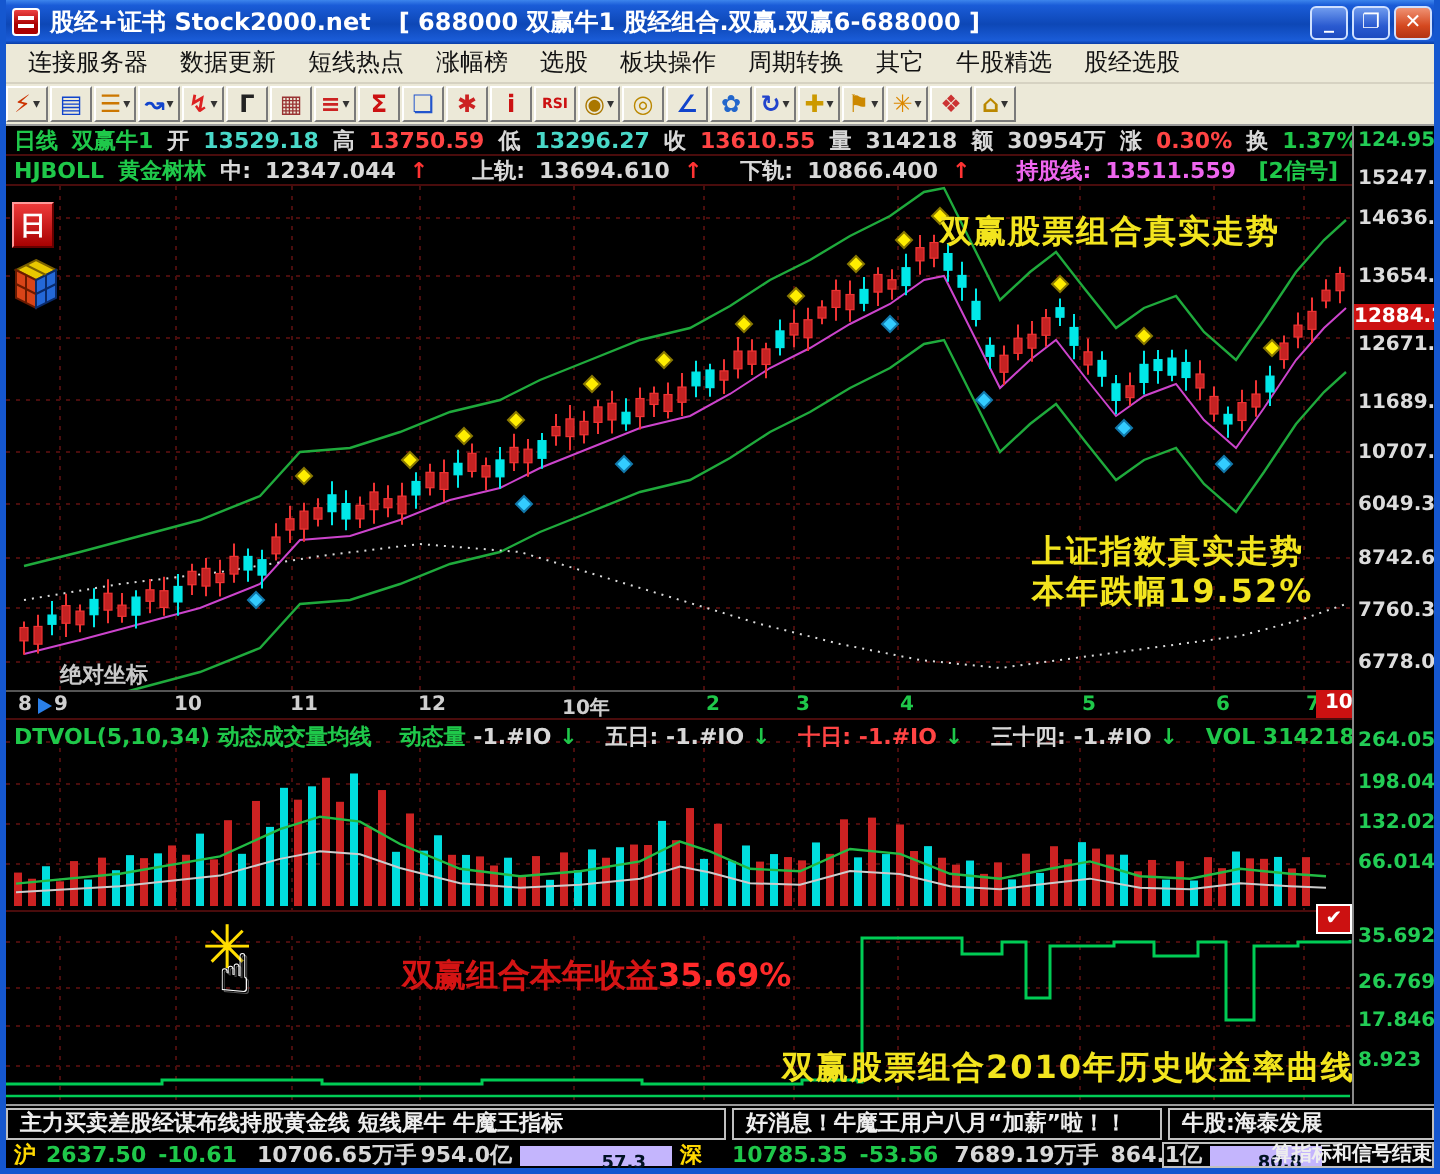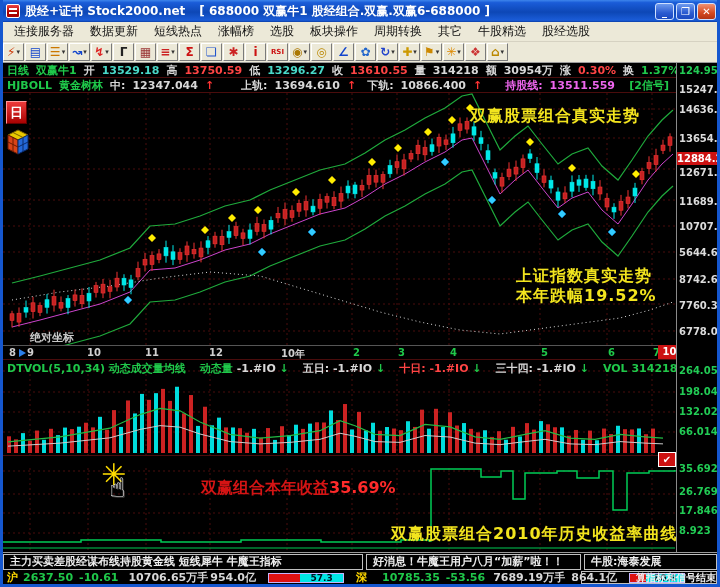--- a/index.html
+++ b/index.html
@@ -66,21 +66,21 @@
   .handptr{position:absolute;color:#ffffff;font-size:27px;line-height:1;text-shadow:1px 1px 0 #555}
   .annred1{position:absolute;font-size:16px;font-weight:bold;white-space:nowrap}
   .annred1 .a{color:#d41414}.annred1 .b{color:#ff2a2a}
   .annred2{position:absolute;color:#d41414;font-size:15px;font-weight:bold;white-space:nowrap}
   
   .ticker{position:absolute;left:0;top:552px;width:714px;height:19px;background:#000;border-top:1px solid #9a9a9a}
   .tbox{position:absolute;top:1px;height:16px;border:1px solid #c0c0c0;color:#eee;font-size:11px;font-weight:bold;
         line-height:14px;padding:0 6px;white-space:nowrap;overflow:hidden}
   .market{position:absolute;left:0;top:571px;width:714px;height:13px;background:#000;display:flex;align-items:center;
           font-size:11px;font-weight:bold;white-space:nowrap}
-  .bar{width:76px;height:10px;border:1px solid #c4b5fd;display:flex;margin:0 12px}
+  .bar{width:76px;height:10px;border:5px solid #c4b5fd;display:flex;margin:0 4px}
   .bar .rr{background:#dd1111;height:100%}
   .bar .cc{background:#00e5e5;height:100%;flex:1;color:#012;font-size:9px;font-weight:bold;text-align:center;line-height:9px}
   .statbox{position:absolute;left:578px;top:0;width:136px;height:13px;border:1px solid #c0c0c0;color:#eee;
            font-size:10px;font-weight:bold;text-align:right;line-height:11px}
   .botframe{position:absolute;left:-3px;top:584px;width:720px;height:3px;background:#1557cf}
 </style>
 </head>
 <body>
 
 <div class="window">
@@ -213,24 +213,24 @@
     <span class="g">1.37%</span>
     <span class="w" style="margin-left:auto">显示成分股</span>
   </div>
 
   <div class="info" style="top:78px">
     <span class="g">HJBOLL</span>
     <span class="g">黄金树林</span>
     <span class="w">中:</span>
     <span class="w">12347.044</span>
     <span class="ar">↑</span>
-    <span class="w" style="margin-left:20px">上轨:</span>
+    <span class="w" style="margin-left:15px">上轨:</span>
     <span class="w">13694.610</span>
     <span class="ar">↑</span>
-    <span class="w" style="margin-left:4px">下轨:</span>
+    <span class="w" style="margin-left:12px">下轨:</span>
     <span class="w">10866.400</span>
     <span class="ar">↑</span>
     <span class="m" style="margin-left:16px">持股线:</span>
     <span class="m">13511.559</span>
     <span class="g" style="margin-left:auto;margin-right:6px">[2信号]</span>
   </div>
 
   <div class="panel" style="top:93px;width:673px;height:252px">
     <svg id="mainChart" width="673" height="252" viewBox="0 0 673 252">
         <line x1="0" y1="16" x2="673" y2="16" stroke="#4a0d0d" stroke-width="1" stroke-dasharray="2,3"></line>
@@ -667,21 +667,21 @@
 
   <div class="scalecol">
     <div class="sl slg" style="top:2px">124.95%</div>
     <div class="sl" style="top:21px">15247.1</div>
     <div class="sl" style="top:41px">14636.4</div>
     <div class="sl" style="top:70px">13654.1</div>
     <div class="curbox" style="top:89px">12884.2</div>
     <div class="sl" style="top:104px">12671.8</div>
     <div class="sl" style="top:133px">11689.5</div>
     <div class="sl" style="top:158px">10707.2</div>
-    <div class="sl" style="top:184px">5644.6</div>
+    <div class="sl" style="top:184px">6049.3</div>
     <div class="sl" style="top:211px">8742.6</div>
     <div class="sl" style="top:237px">7760.3</div>
     <div class="sl" style="top:263px">6778.0</div>
     <div class="sl slg" style="top:302px">264.054</div>
     <div class="sl slg" style="top:323px">198.041</div>
     <div class="sl slg" style="top:343px">132.027</div>
     <div class="sl slg" style="top:363px">66.014</div>
     <div class="sl slg" style="top:400px">35.692</div>
     <div class="sl slg" style="top:423px">26.769</div>
     <div class="sl slg" style="top:442px">17.846</div>

